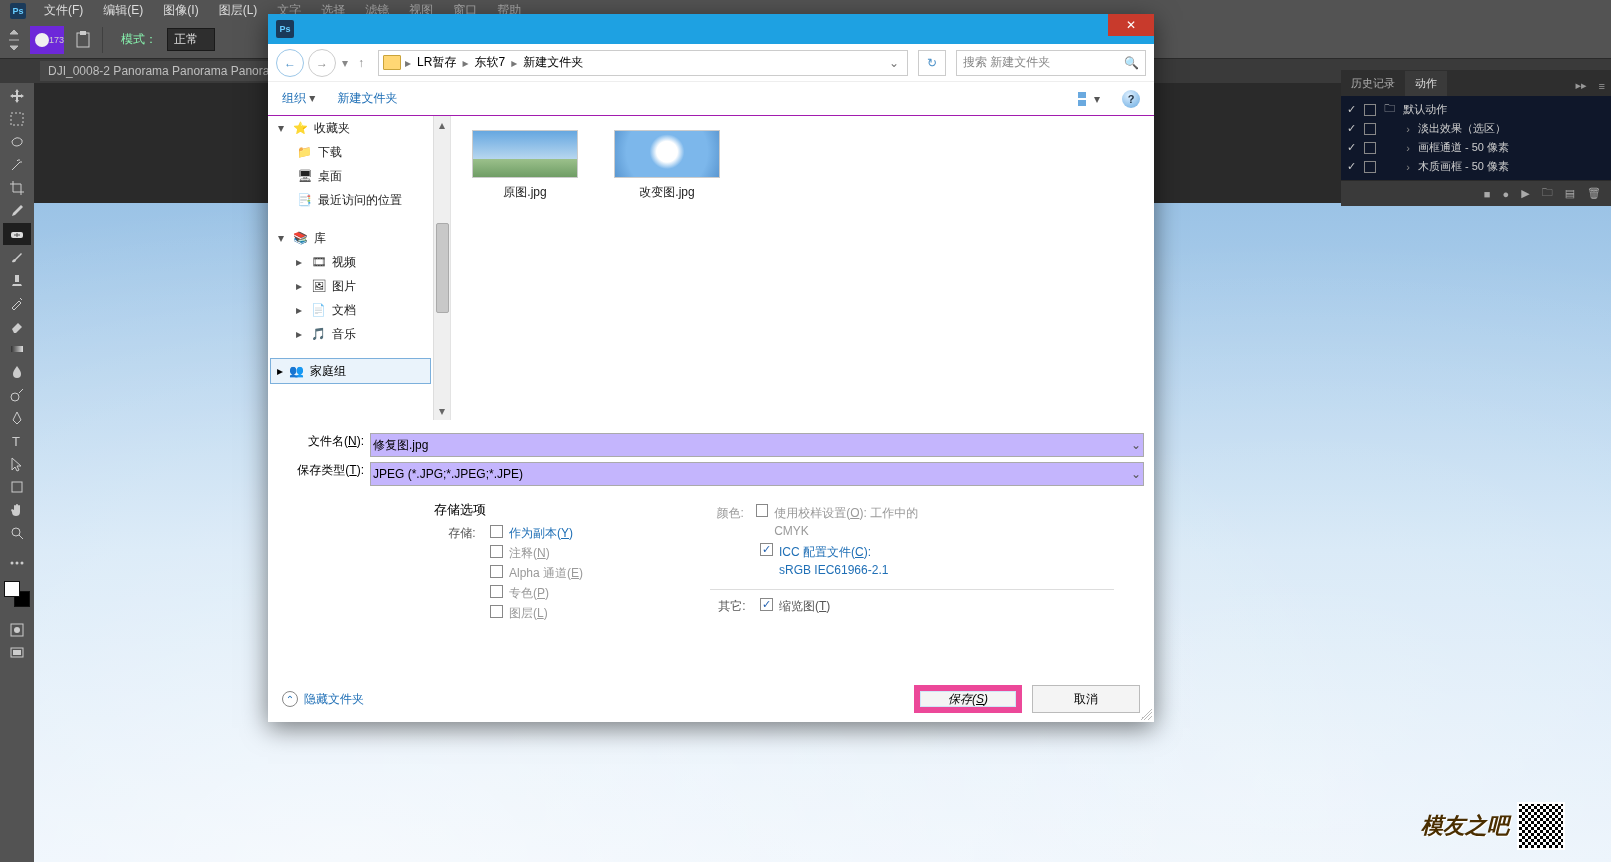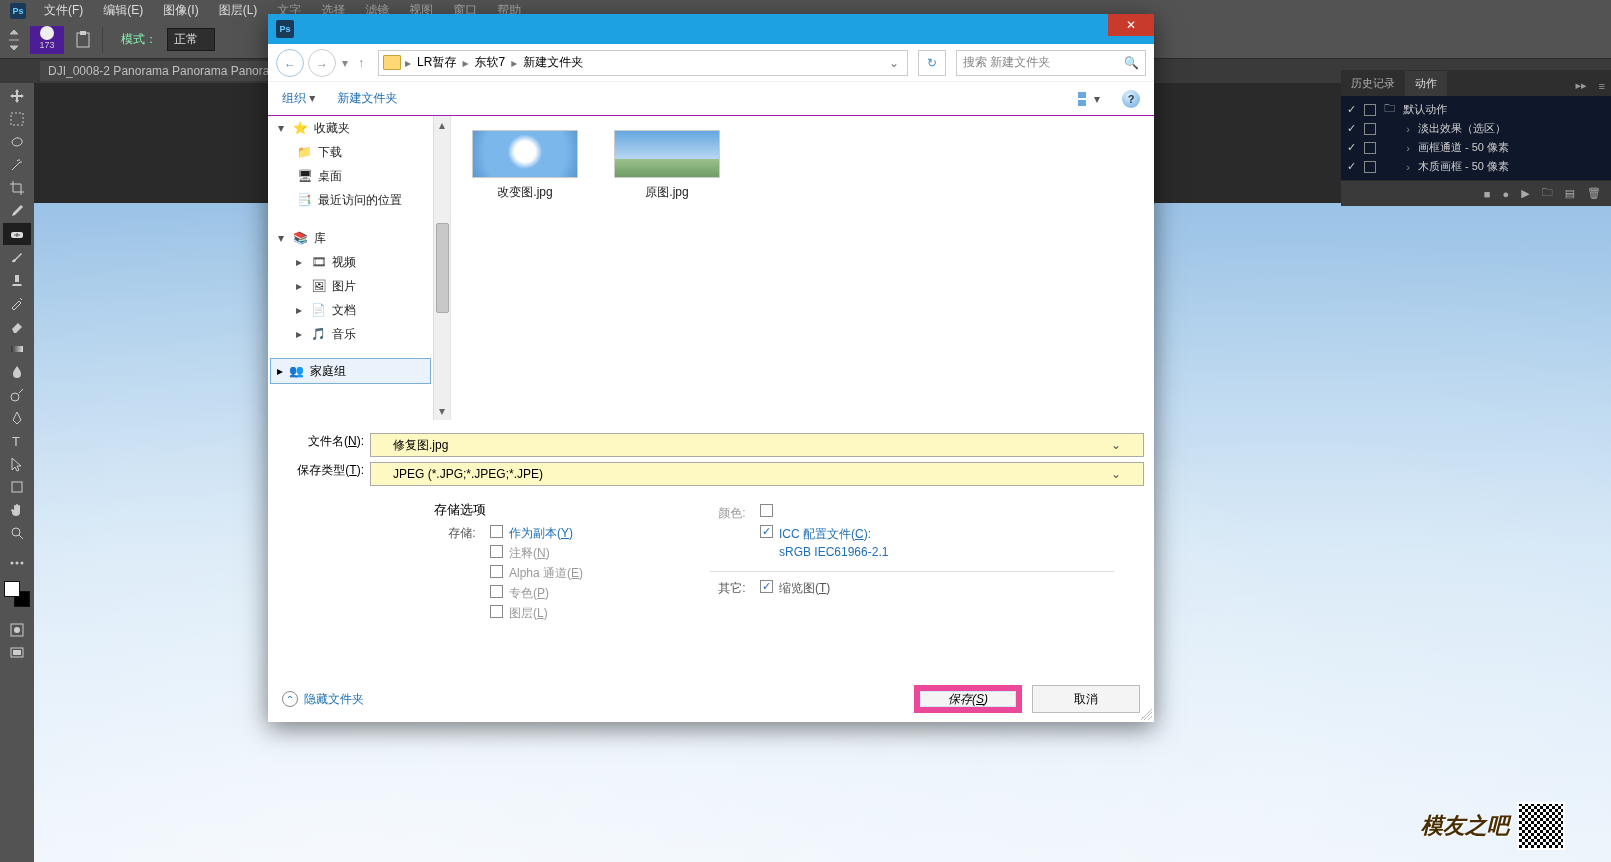--- a/index.html
+++ b/index.html
@@ -6,21 +6,21 @@
   body { background: #535353; width: 1611px; height: 862px; overflow: hidden; position: relative; font-size: 12px; }
 
   
   .ps-menubar { height: 21px; background: #535353; color: #ddd; display: flex; align-items: center; padding-left: 10px; gap: 4px; font-size: 12px; }
   .ps-menubar .logo { width: 16px; height: 16px; background: #1a3a5a; border-radius: 2px; display: flex; align-items: center; justify-content: center; color: #6cf; font-size: 9px; font-weight: bold; margin-right: 6px; }
   .ps-menubar .mi { padding: 0 8px; cursor: default; }
   .ps-menubar .mi.cut { opacity: .6; }
 
   .ps-optbar { height: 38px; background: #535353; display: flex; align-items: center; gap: 10px; padding: 0 8px; border-bottom: 1px solid #2a2a2a; }
   .ps-optbar .brush-chev svg, .ps-optbar .sm-icon svg { display:block; }
-  .ps-optbar .brush-prev { width: 34px; height: 28px; background:#4c1d95; display:flex; flex-direction:column; align-items:center; justify-content:flex-start; color:#ccc; font-size:9px;}
+  .ps-optbar .brush-prev { width: 34px; height: 28px; background:#6d28d9; display:flex; flex-direction:row; align-items:center; justify-content:flex-end; color:#ccc; font-size:9px;}
   .ps-optbar .brush-prev .dot{width:14px;height:14px;border-radius:50%;background:#f0f0f0;}
   .ps-optbar .sep{width:1px;height:26px;background:#404040;}
   .ps-optbar .lbl{color:#86efac;font-size:12px;margin-left:8px;}
   .ps-optbar .sel{background:#2e2e2e;border:1px solid #1a1a1a;color:#ddd;padding:2px 16px 2px 6px;font-size:12px;}
 
   .ps-doc-tabbar{height:24px;background:#3a3a3a;color:#bfbfbf;display:flex;align-items:center;padding-left:40px;font-size:12px;}
   .ps-doc-tabbar .doctab{background:#474747;padding:3px 8px;border-right:1px solid #2a2a2a;}
 
   
   .ps-canvas-wrap{position:absolute;left:34px;right:0;top:83px;bottom:0;background:linear-gradient(180deg,#2a2a2a 0,#2a2a2a 120px, #9bc3e6 120px,#cfe4f5 60%, #e7f1fb 100%);}
@@ -95,21 +95,21 @@
   .dlg-files{flex:1;display:flex;align-items:flex-start;padding:14px;gap:22px;}
   .file-item{width:120px;display:flex;flex-direction:column;align-items:center;gap:6px;font-size:12px;}
   .file-item .thumb{width:106px;height:48px;border:1px solid #ccc;background:linear-gradient(180deg,#66a7e0,#b6d6ef 60%, #9cc18c 60%, #6f9d65);}
   .file-item.sky .thumb{background:radial-gradient(circle at 50% 45%, #fff 0 18%, #7cb7eb 30% 70%, #5a97d1 100%), linear-gradient(0deg,#6f9d65 0 30%, transparent 30%);}
   .file-item .name{color:#222;}
 
   .dlg-form{padding:8px 10px 0 22px;}
   .form-row{display:flex;margin:5px 0;}
   .form-row .lbl{width:74px;text-align:right;margin-right:6px;font-size:12px;}
   .form-row .lbl u{text-decoration:underline;}
-  .form-row .field{flex:1;height:24px;border:1px solid #aaa;display:flex;align-items:center;padding:0 22px;background:#fef9c3;}
+  .form-row .field{flex:1;height:24px;border:1px solid #aaa;display:flex;align-items:center;padding:0 2px;background:#c4b5fd;}
   .form-row .field .dd{margin-left:auto;color:#555;}
 
   .save-opts{display:flex;}
   .save-opts .col-l{width:420px;padding-left:150px;}
   .save-opts .col-r{flex:1;}
   .so-head{font-size:13px;margin-left:-6px;margin-bottom:6px;}
   .so-line{display:flex;align-items:flex-start;margin:3px 0;font-size:12px;color:#555;}
   .so-line .k{width:44px;text-align:center;margin-right:6px;}
   .so-line .cb{width:13px;height:13px;border:1px solid #888;margin-right:6px;display:inline-flex;align-items:center;justify-content:center;font-size:11px;color:#2160b0;background:#fff;}
   .so-line.disabled{color:#9a9a9a;}
@@ -458,27 +458,27 @@
           </div>
       </div>
       <div class="tree-sb">
         <span class="ar">▴</span>
         <div class="thumb"></div>
         <span class="ar">▾</span>
       </div>
     </div>
 
     <div class="dlg-files">
+      <div class="file-item">
+        <div class="thumb"></div>
+        <span class="name">原图.jpg</span>
+      </div>
       <div class="file-item sky">
         <div class="thumb"></div>
         <span class="name">改变图.jpg</span>
-      </div>
-      <div class="file-item">
-        <div class="thumb"></div>
-        <span class="name">原图.jpg</span>
       </div>
     </div>
   </div>
 
   <div class="dlg-form">
     <div class="form-row">
       <span class="lbl"><span>文件名(</span><u>N</u><span>):</span></span>
       <div class="field">
         <span>修复图.jpg</span>
         <span class="dd">⌄</span>
@@ -520,20 +520,21 @@
         <div class="so-line disabled">
             <span class="k"></span>
             <span class="cb"></span>
             <span><span>图层(</span><u>L</u><span>)</span></span>
           </div>
       </div>
       <div class="col-r">
         <div class="so-line disabled so-multiline" style="max-width:230px">
             <span class="k">颜色:</span>
             <span class="cb"></span>
+            <span><span>使用校样设置(</span><u>O</u><span>): 工作中的 CMYK</span></span>
           </div>
         <div class="so-line so-multiline">
             <span class="k"></span>
             <span class="cb">✓</span>
             <span class="lnk"><span>ICC 配置文件(</span><u>C</u><span>):</span><br><span>sRGB IEC61966-2.1</span></span>
           </div>
         <div style="height:8px;border-bottom:1px solid #ddd;margin-right:30px"></div>
         <div class="so-line" style="margin-top:8px">
             <span class="k">其它:</span>
             <span class="cb">✓</span>

